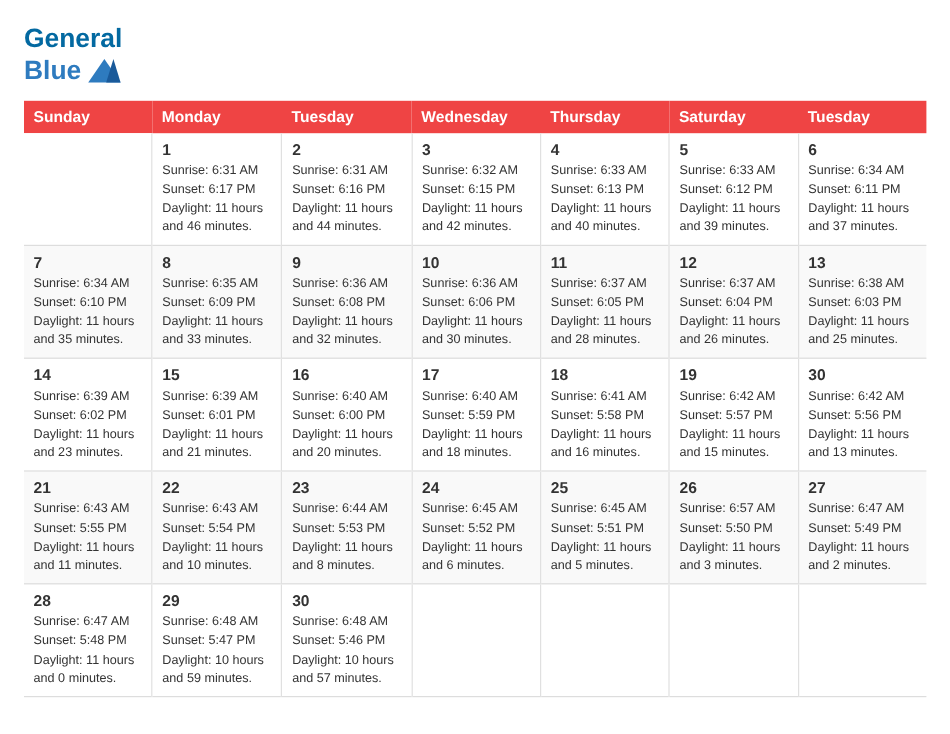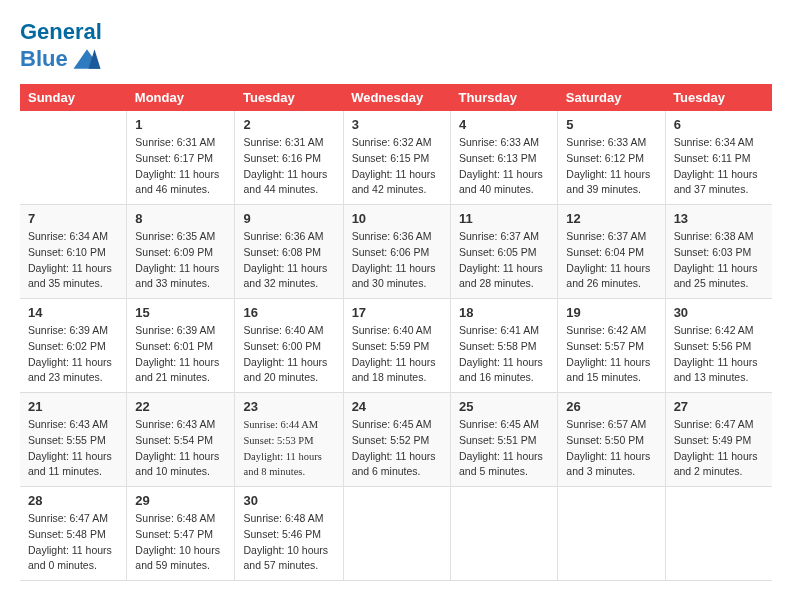--- a/index.html
+++ b/index.html
@@ -280,21 +280,21 @@
         </td>
         <td>
           <div class="day-number">22</div>
           <div class="day-info" style="white-space: pre-line;">Sunrise: 6:43 AM
 Sunset: 5:54 PM
 Daylight: 11 hours
 and 10 minutes.</div>
         </td>
         <td>
           <div class="day-number">23</div>
-          <div class="day-info" style="white-space: pre-line; font-family: Liberation Serif, serif;">Sunrise: 6:44 AM
+          <div class="day-info" style="white-space: pre-line;">Sunrise: 6:44 AM
 Sunset: 5:53 PM
 Daylight: 11 hours
 and 8 minutes.</div>
         </td>
         <td>
           <div class="day-number">24</div>
           <div class="day-info" style="white-space: pre-line;">Sunrise: 6:45 AM
 Sunset: 5:52 PM
 Daylight: 11 hours
 and 6 minutes.</div>

